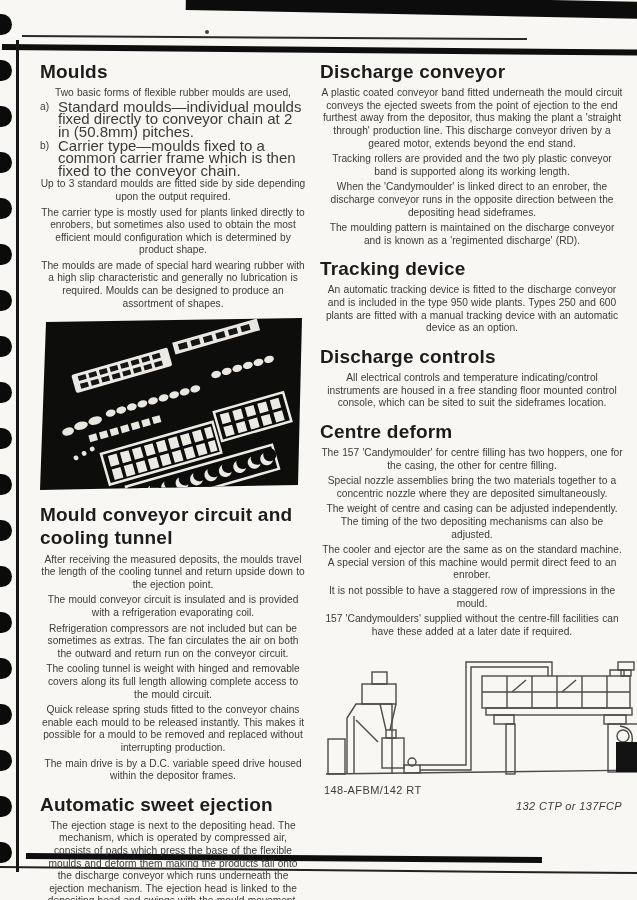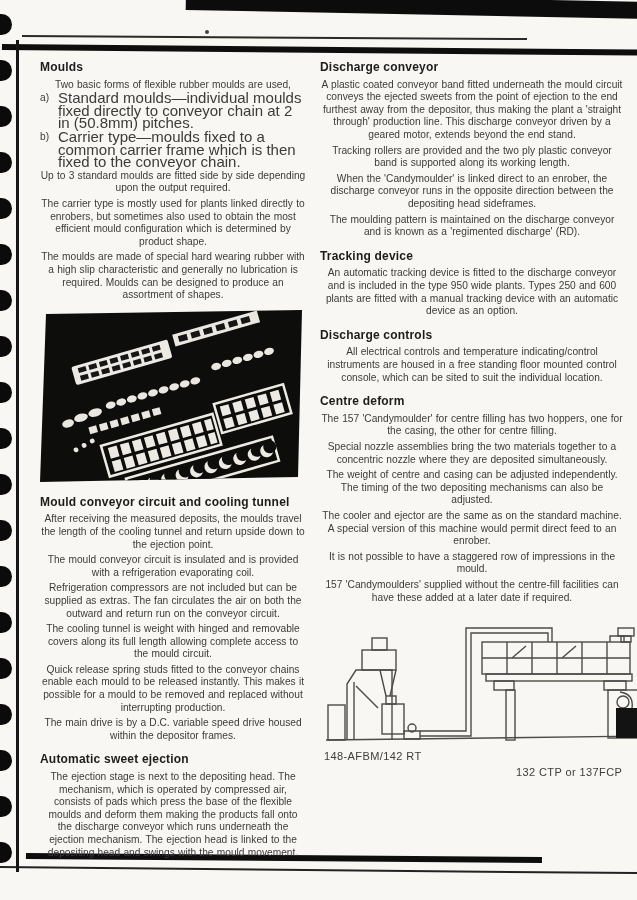--- a/index.html
+++ b/index.html
@@ -23,34 +23,34 @@
   .rule-bot-thin{position:absolute;left:0;top:866px;width:640px;height:2px;
     background:#222;transform:rotate(.55deg);transform-origin:left top;}
   .binding-line{position:absolute;left:16px;top:40px;width:3px;height:832px;background:#161616;}
   .hole{position:absolute;left:-9px;width:21px;height:21px;border-radius:50%;background:#0b0b0b;}
   .speck{position:absolute;left:205px;top:30px;width:4px;height:4px;border-radius:50%;background:#444;}
   
   .columns{position:absolute;left:40px;top:60px;width:584px;display:flex;gap:14px;}
   .col-left{width:266px;}
   .col-right{width:304px;}
   h2{
-    font-size:12px;line-height:1.22;margin:10px 0 4px;color:#1c1c1c;
+    font-size:19px;line-height:1.22;margin:10px 0 4px;color:#1c1c1c;
     letter-spacing:.2px;font-weight:bold;
   }
   .col-left h2:first-child, .col-right h2:first-child{margin-top:0;}
   p{font-size:10.2px;line-height:12.6px;margin:0 0 3px;color:#3b3b3b;word-spacing:.4px;text-align:center;}
   .list-item{display:flex;gap:5px;margin:0 0 1px;}
   .list-item .lbl{flex:none;width:13px;font-size:10.2px;line-height:12.6px;color:#3b3b3b;}
   .list-item .txt{flex:1;font-size:15px;line-height:12.6px;color:#3b3b3b;}
   .photo{display:block;margin:7px 0 6px;}
   .diagram-wrap{position:relative;margin-top:8px;height:168px;}
   .diagram-wrap svg{position:absolute;left:0;top:0;}
   .cap{position:absolute;font-size:11px;color:#3c3c3c;letter-spacing:.4px;}
   .cap-left{left:4px;top:138px;}
-  .cap-right{left:196px;top:154px;}
+  .cap-right{left:196px;top:154px;font-style:italic;}
 </style>
 </head>
 <body>
 
 <div class="page">
 
   <div class="scan-top-bar"></div>
   <div class="rule-top-thin"></div>
   <div class="rule-top-thick"></div>
   <div class="rule-bot-thick"></div>
@@ -227,41 +227,41 @@
               <circle cx="229" cy="158" r="6.5" fill="#eceae3"></circle>
                 <circle cx="233" cy="155" r="6.5" fill="#0d0d0c"></circle>
             </g>
           </g>
         </g>
       </svg>
 
       <h2>Mould conveyor circuit and cooling tunnel</h2>
       <p>After receiving the measured deposits, the moulds travel the length of the cooling tunnel and return upside down to the ejection point.</p>
       <p>The mould conveyor circuit is insulated and is provided with a refrigeration evaporating coil.</p>
-      <p>Refrigeration compressors are not included but can be supplied as extras. The fan circulates the air on both the outward and return run on the conveyor circuit.</p>
+      <p>Refrigeration compressors are not included but can be sometimes as extras. The fan circulates the air on both the outward and return run on the conveyor circuit.</p>
       <p>The cooling tunnel is weight with hinged and removable covers along its full length allowing complete access to the mould circuit.</p>
       <p>Quick release spring studs fitted to the conveyor chains enable each mould to be released instantly. This makes it possible for a mould to be removed and replaced without interrupting production.</p>
       <p>The main drive is by a D.C. variable speed drive housed within the depositor frames.</p>
 
       <h2>Automatic sweet ejection</h2>
       <p>The ejection stage is next to the depositing head. The mechanism, which is operated by compressed air, consists of pads which press the base of the flexible moulds and deform them making the products fall onto the discharge conveyor which runs underneath the ejection mechanism. The ejection head is linked to the depositing head and swings with the mould movement.</p>
     </div>
 
     <div class="col-right">
       <h2>Discharge conveyor</h2>
       <p>A plastic coated conveyor band fitted underneath the mould circuit conveys the ejected sweets from the point of ejection to the end furthest away from the depositor, thus making the plant a 'straight through' production line. This discharge conveyor driven by a geared motor, extends beyond the end stand.</p>
       <p>Tracking rollers are provided and the two ply plastic conveyor band is supported along its working length.</p>
       <p>When the 'Candymoulder' is linked direct to an enrober, the discharge conveyor runs in the opposite direction between the depositing head sideframes.</p>
       <p>The moulding pattern is maintained on the discharge conveyor and is known as a 'regimented discharge' (RD).</p>
 
       <h2>Tracking device</h2>
       <p>An automatic tracking device is fitted to the discharge conveyor and is included in the type 950 wide plants. Types 250 and 600 plants are fitted with a manual tracking device with an automatic device as an option.</p>
 
       <h2>Discharge controls</h2>
-      <p>All electrical controls and temperature indicating/control instruments are housed in a free standing floor mounted control console, which can be sited to suit the individual location.</p>
+      <p>All electrical controls and temperature indicating/control instruments are housed in a free standing floor mounted control console, which can be sited to suit the sideframes location.</p>
 
       <h2>Centre deform</h2>
       <p>The 157 'Candymoulder' for centre filling has two hoppers, one for the casing, the other for centre filling.</p>
       <p>Special nozzle assemblies bring the two materials together to a concentric nozzle where they are deposited simultaneously.</p>
       <p>The weight of centre and casing can be adjusted independently. The timing of the two depositing mechanisms can also be adjusted.</p>
       <p>The cooler and ejector are the same as on the standard machine. A special version of this machine would permit direct feed to an enrober.</p>
       <p>It is not possible to have a staggered row of impressions in the mould.</p>
       <p>157 'Candymoulders' supplied without the centre-fill facilities can have these added at a later date if required.</p>
 
       <div class="diagram-wrap">

